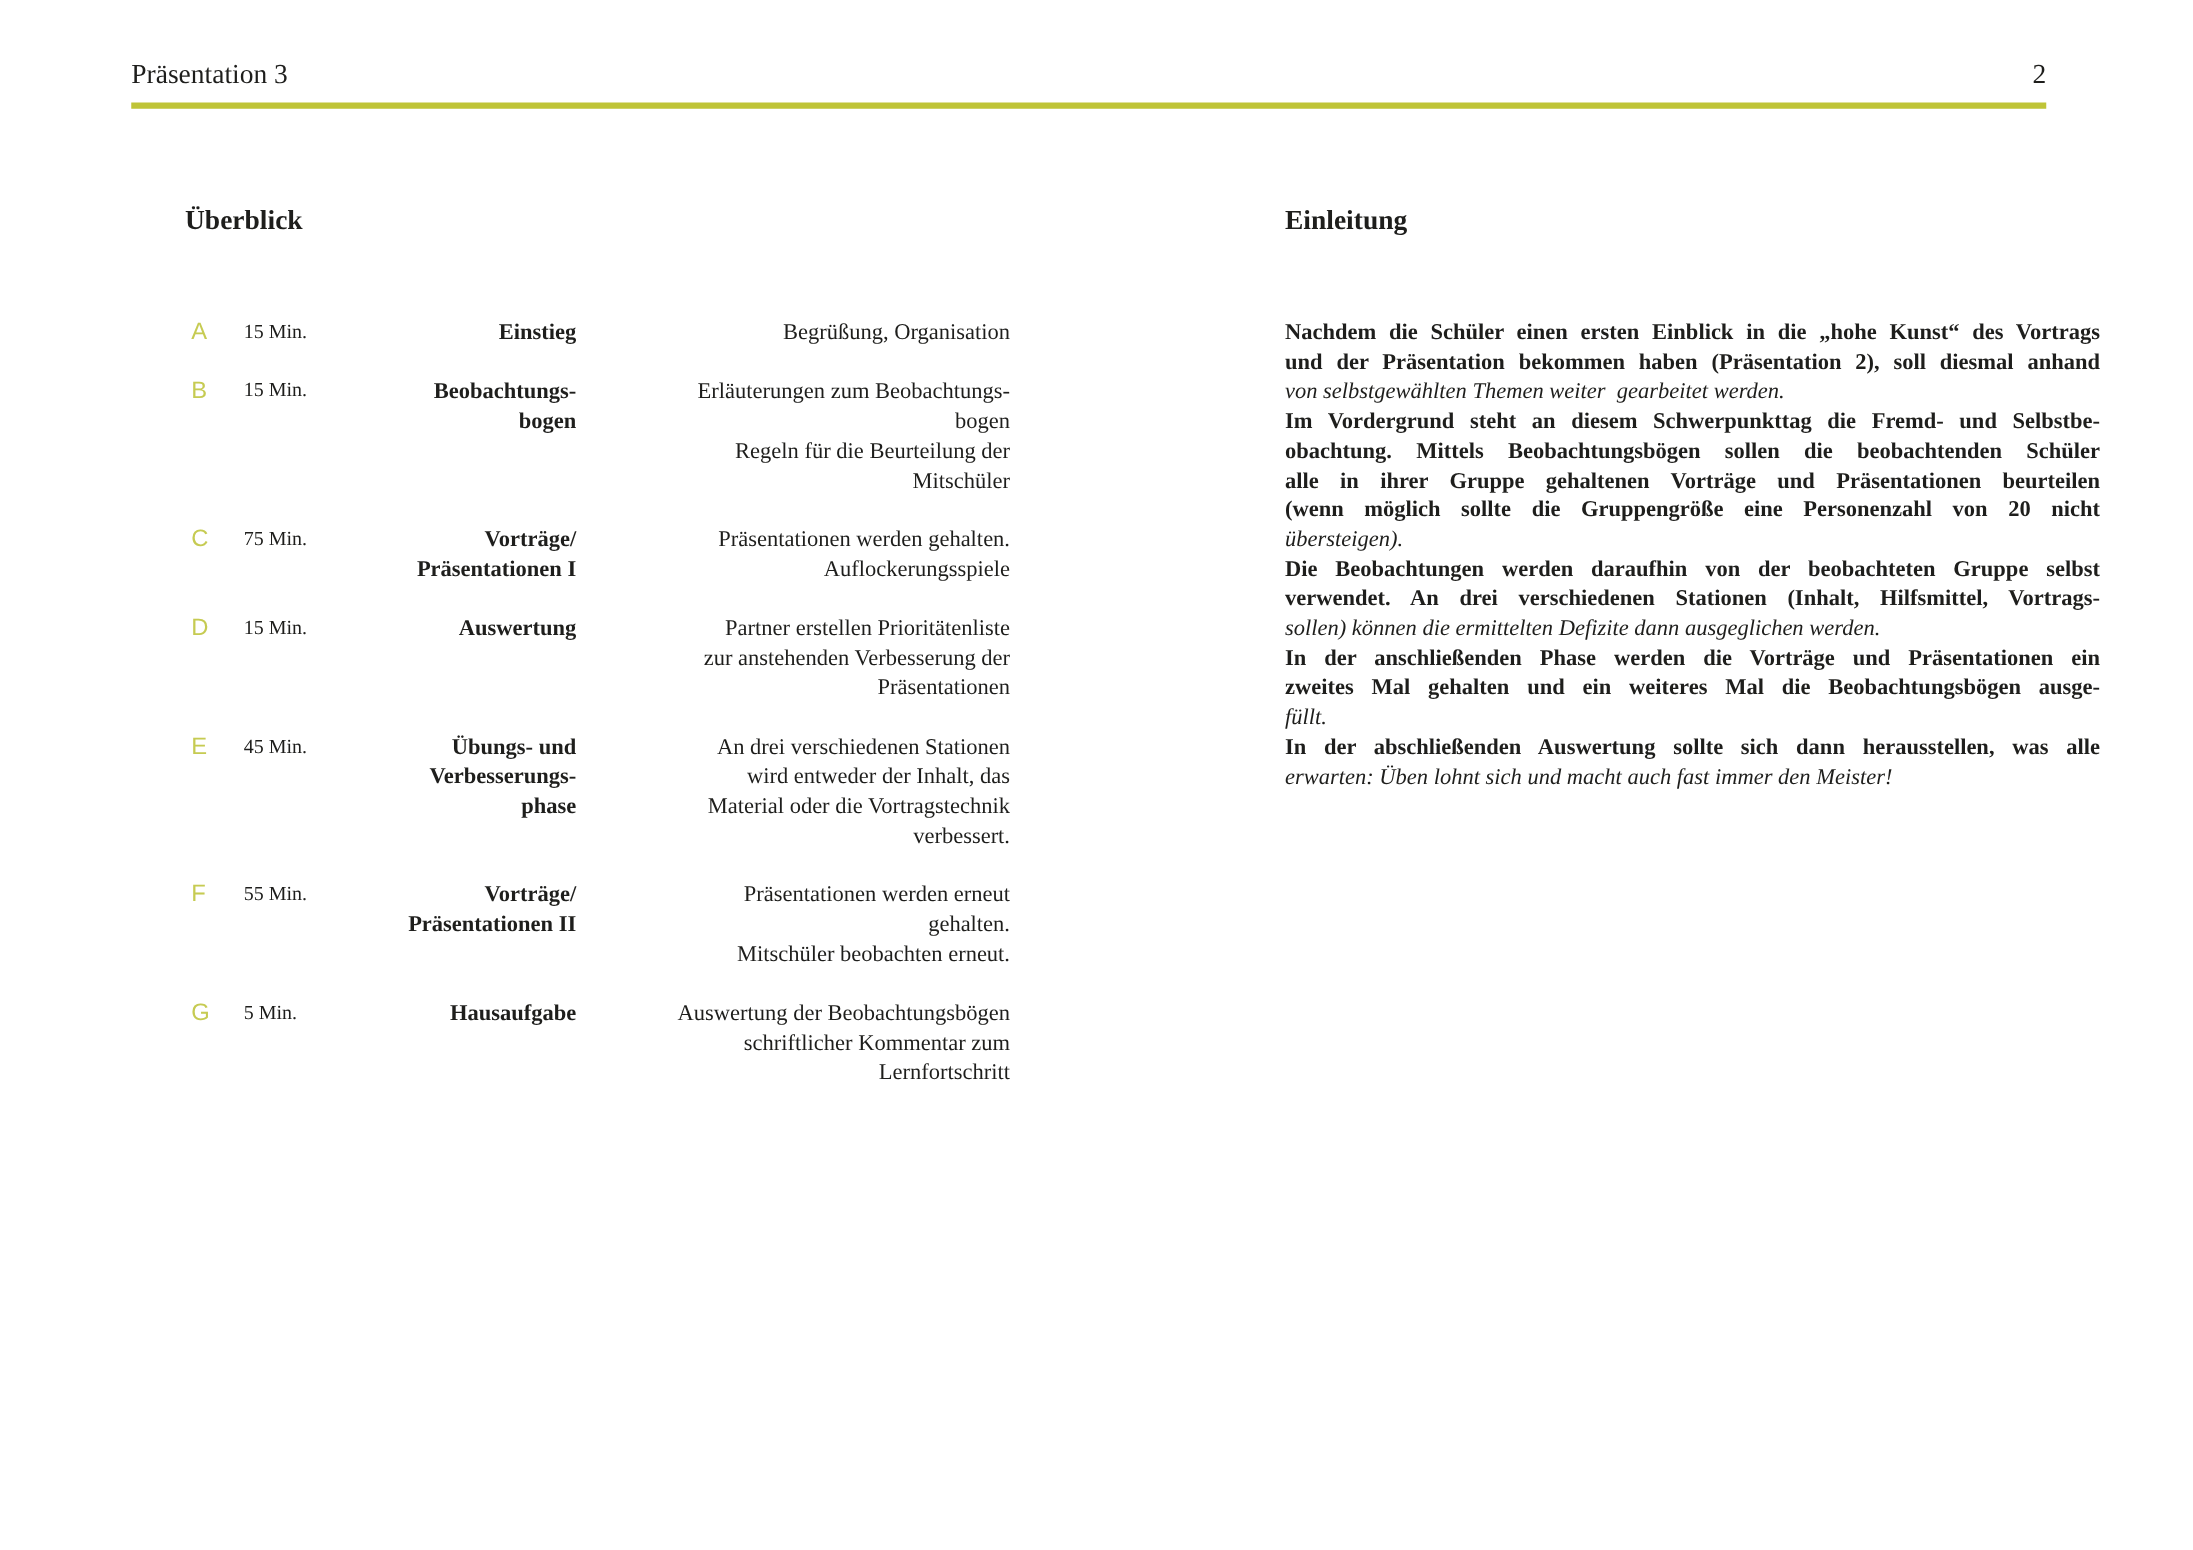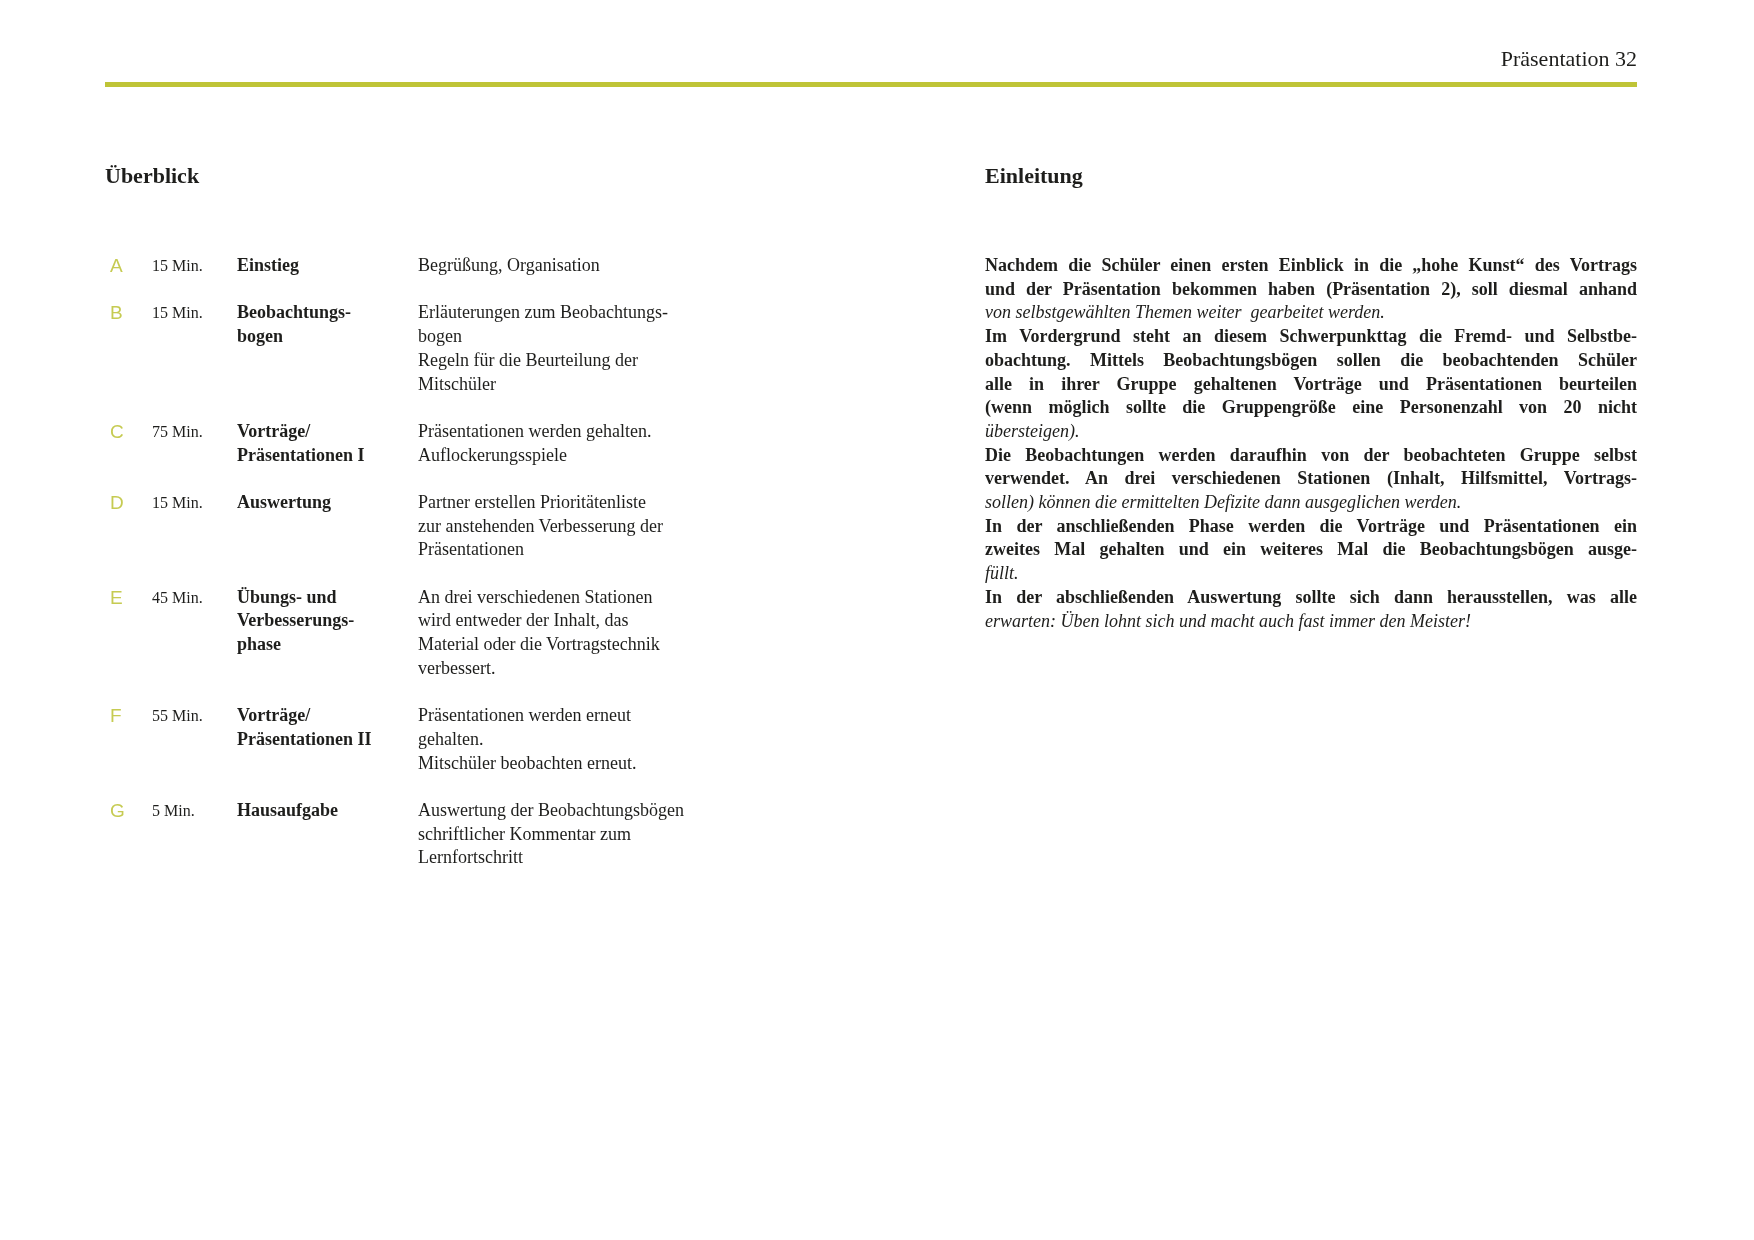--- a/index.html
+++ b/index.html
@@ -4,47 +4,47 @@
 <style>
   html,body{margin:0;padding:0;}
   body{
     width:1754px;height:1240px;position:relative;background:#ffffff;
     font-family:"Liberation Serif","DejaVu Serif",serif;
     color:#1e1e1c;overflow:hidden;
   }
   
   .header{
     position:absolute;left:105px;top:46px;width:1532px;
-    display:flex;justify-content:flex-end;align-items:baseline;
+    display:flex;justify-content:space-between;align-items:baseline;
     font-size:22px;line-height:26px;
   }
   .rule{
     position:absolute;left:105px;top:82px;width:1532px;height:5px;
   }
   
-  .col{position:absolute;top:164px;}
+  .col{position:absolute;top:164px;margin-left:43px;}
   .col-left{left:105px;width:660px;}
   .col-right{left:985px;width:652px;}
   h2.section-heading{
     margin:0;font-size:22px;line-height:24px;font-weight:bold;
     font-family:"Liberation Serif","DejaVu Serif",serif;
   }
   .col-body{margin-top:66px;font-size:18px;line-height:23.7px;}
   
   .ov-row{
     display:grid;grid-template-columns:47px 85px 181px 1fr;
     margin-bottom:23.7px;align-items:start;
   }
   .ov-letter{
     font-family:"Liberation Sans","DejaVu Sans",sans-serif;
     font-size:19px;line-height:23.7px;padding-left:5px;
   }
   .ov-time{font-size:16px;line-height:23.7px;}
   .ov-phase .line{font-weight:bold;}
-  .line{white-space:nowrap;}
+  .line{white-space:nowrap;text-align:right;}
   
   .intro .line{white-space:nowrap;}
   .intro .line.just{
     white-space:normal;text-align:justify;text-align-last:justify;font-weight:bold;
   }
   .intro .line.last{text-align-last:left;font-style:italic;}
 </style>
 </head>
 <body style="color: rgb(30, 30, 28);">
 

